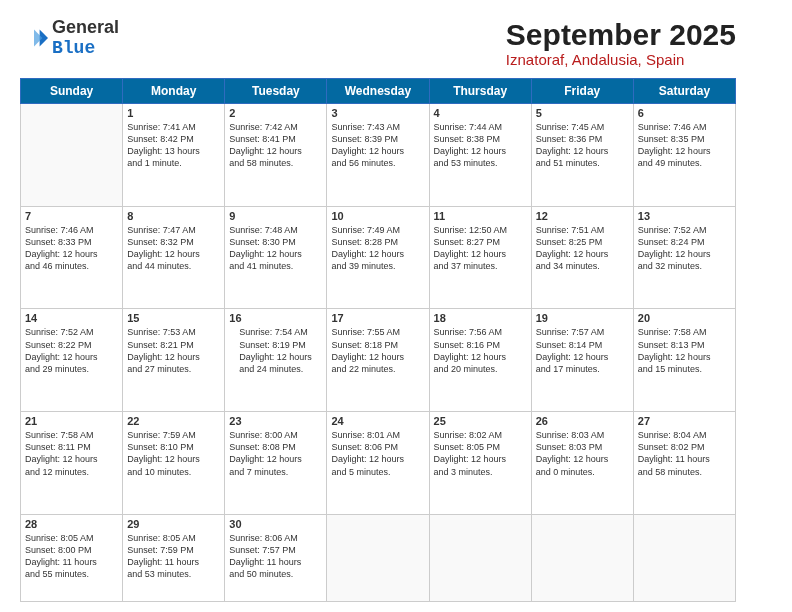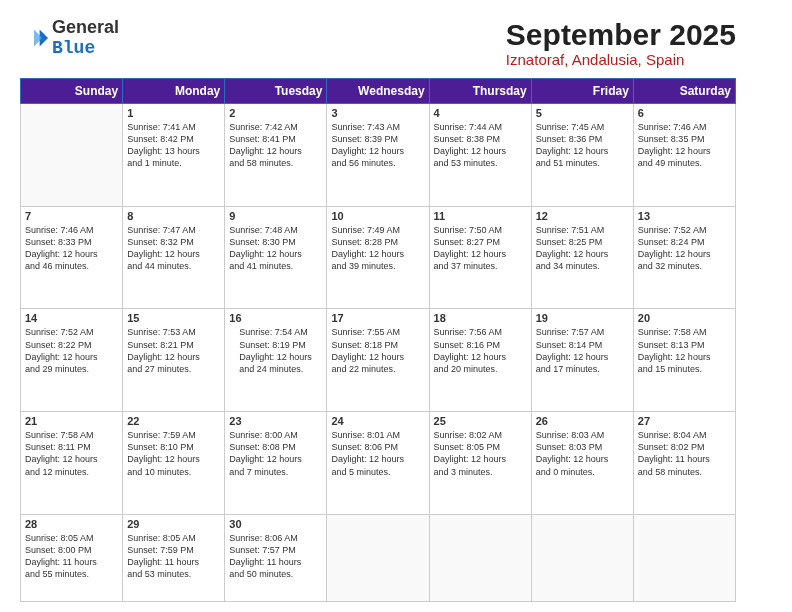--- a/index.html
+++ b/index.html
@@ -52,26 +52,26 @@
     .location {
       font-size: 15px;
       color: #b91c1c;
     }
     .calendar {
       width: 100%;
       border-collapse: collapse;
       flex: 1;
     }
     .calendar th {
-      background-color: #4c1d95;
+      background-color: #0369a1;
       color: #fff;
       font-size: 12px;
       font-weight: bold;
       padding: 5px 4px;
-      text-align: right;
+      text-align: center;
       border: 1px solid #2f6bbf;
     }
     .calendar td {
       border: 1px solid #ccc;
       vertical-align: top;
       padding: 3px 4px;
       width: calc(100% / 7);
       height: 82px;
       font-size: 9.5px;
       color: #333;
@@ -197,21 +197,21 @@
           </td>
           <td>
             <div class="day-number">10</div>
             <div class="day-info" style="white-space: pre-line;">Sunrise: 7:49 AM
 Sunset: 8:28 PM
 Daylight: 12 hours
 and 39 minutes.</div>
           </td>
           <td>
             <div class="day-number">11</div>
-            <div class="day-info" style="white-space: pre-line;">Sunrise: 7:50 AM
+            <div class="day-info" style="white-space: pre-line;">Sunrise: 12:50 AM
 Sunset: 8:27 PM
 Daylight: 12 hours
 and 37 minutes.</div>
           </td>
           <td>
             <div class="day-number">12</div>
             <div class="day-info" style="white-space: pre-line;">Sunrise: 7:51 AM
 Sunset: 8:25 PM
 Daylight: 12 hours
 and 34 minutes.</div>

